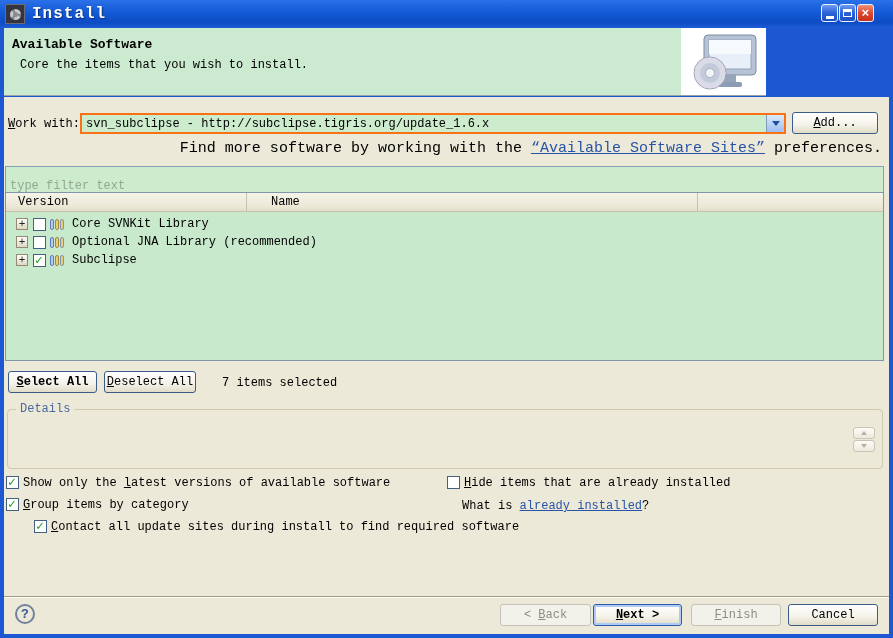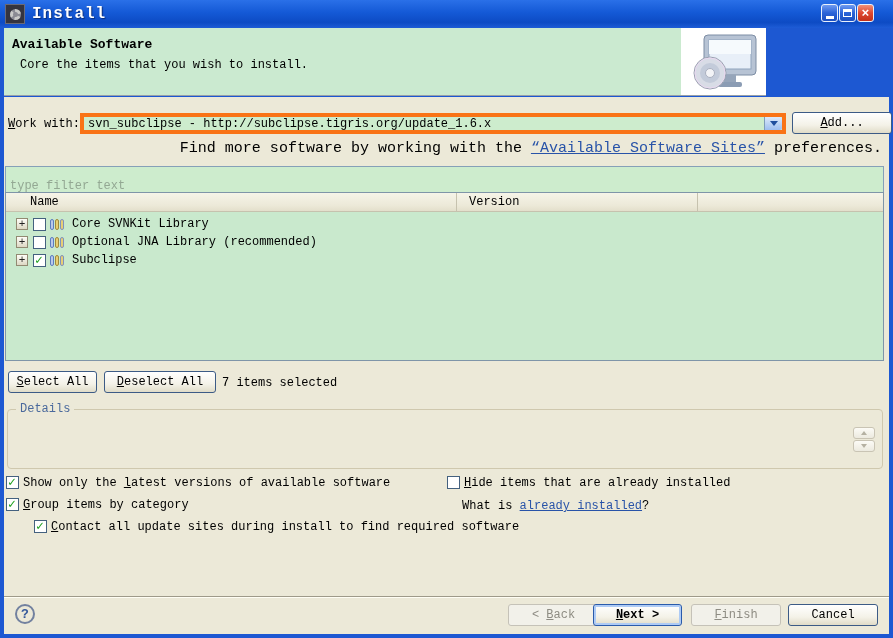--- a/index.html
+++ b/index.html
@@ -21,29 +21,29 @@
   
   .banner{position:absolute;left:4px;top:28px;width:762px;height:68px;background:#cbead0;border-bottom:1px solid #98a0a8;}
   .banner-title{position:absolute;left:8px;top:9px;font-size:13px;font-weight:bold;color:#000;}
   .banner-sub{position:absolute;left:16px;top:30px;font-size:12px;color:#000;}
   .banner-art{position:absolute;right:0;top:0;width:85px;height:67px;background:#fff;display:flex;align-items:center;justify-content:center;}
   
   .content{position:absolute;left:4px;top:97px;width:885px;height:537px;background:#ece9d8;}
   .lbl{font-size:12px;color:#000;}
   .u{text-decoration:underline;}
   .work-label{position:absolute;left:8px;top:117px;}
-  .combo{position:absolute;left:80px;top:113px;width:706px;height:21px;border:4px solid #f97316;background:#cdeccd;display:flex;}
+  .combo{position:absolute;left:80px;top:113px;width:706px;height:21px;border:2px solid #f97316;background:#cdeccd;display:flex;}
   .combo-value{flex:1;border:0;outline:0;background:#cdeccd;font-size:12px;padding:2px 4px;color:#000;}
   .combo-arrow{width:18px;height:100%;border-left:1px solid #7f9db9;border-radius:0 2px 2px 0;
     background:linear-gradient(180deg,#dce9fb 0%,#c0d6f5 45%,#9dbdf0 100%);display:flex;align-items:center;justify-content:center;}
   .chev{width:0;height:0;border-left:4px solid transparent;border-right:4px solid transparent;border-top:5px solid #1f4e9e;}
   .xp-btn{position:absolute;height:22px;border:1px solid #3c5b86;border-radius:3px;
     background:linear-gradient(180deg,#ffffff 0%,#f4f2e8 60%,#e0dcc8 100%);
     font-size:12px;color:#000;display:flex;align-items:center;justify-content:center;cursor:default;}
-  .btn-add{left:792px;top:112px;width:100px;}
+  .btn-add{left:792px;top:112px;width:86px;}
   .find-more{position:absolute;top:140px;right:11px;font-size:15px;white-space:nowrap;}
   a.link{color:#2853a8;text-decoration:underline;cursor:pointer;}
   .filter{position:absolute;left:5px;top:166px;width:879px;height:19px;border:1px solid #86a0b8;background:#cdeccd;font-size:12px;padding:19px 4px;color:#000;}
   .filter::placeholder{color:#93a893;opacity:1;}
   
   .table{position:absolute;left:5px;top:192px;width:879px;height:169px;border:1px solid #7f95a8;background:#c9e9cd;}
   .thead{position:relative;height:19px;background:linear-gradient(180deg,#f6f4e8 0%,#ece9d8 70%,#e3dfcb 100%);border-bottom:1px solid #c6c2ae;display:flex;font-size:12px;}
   .th{padding:2px 4px 0 24px;}
   .th-name{width:451px;border-right:1px solid #c6c2ae;}
   .th-version{width:241px;border-right:1px solid #c6c2ae;padding-left:12px;}
@@ -52,42 +52,42 @@
   .expander{width:12px;height:12px;margin-left:10px;background:linear-gradient(180deg,#fefdf8,#ddd8c4);border:1px solid #928a72;display:flex;align-items:center;justify-content:center;font-size:11px;line-height:1;color:#222;}
   .checkbox{width:13px;height:13px;background:#fff;border:1px solid #44617f;margin-left:5px;position:relative;}
   .checkbox.checked::after{content:"\2713";position:absolute;left:1px;top:-3px;font-size:13px;font-weight:bold;color:#1fa11f;}
   .cat-icon{width:17px;height:12px;margin-left:4px;display:flex;gap:1px;align-items:center;}
   .cat-icon i{display:block;width:4px;height:11px;border-radius:2px;}
   .cat-icon i:nth-child(1){background:#b9c9ea;border:1px solid #5d7cc0;}
   .cat-icon i:nth-child(2){background:#e8cf74;border:1px solid #a08a3c;}
   .cat-icon i:nth-child(3){background:#e8cf74;border:1px solid #8292bc;}
   .row-label{margin-left:5px;}
   
-  .btn-select{left:8px;top:371px;width:89px;}
-  .btn-deselect{left:104px;top:371px;width:112px;}
+  .btn-select{left:8px;top:371px;width:89px;font-weight:bold;}
+  .btn-deselect{left:104px;top:371px;width:92px;}
   .sel-status{position:absolute;left:222px;top:376px;}
   
   .group{position:absolute;left:7px;top:409px;width:876px;height:60px;border:1px solid #cfc8ae;border-radius:4px;}
   .group-label{position:absolute;left:16px;top:402px;background:#ece9d8;padding:0 4px;font-size:12px;color:#4a699c;}
   .mini-btn{position:absolute;left:853px;width:22px;height:12px;border:1px solid #c9c4b4;border-radius:3px;background:linear-gradient(180deg,#fcfbf6,#eceadf);display:flex;align-items:center;justify-content:center;}
   .mini-up{top:18px;}  .mini-down{top:32px;}
   .tri-up{width:0;height:0;border-left:3px solid transparent;border-right:3px solid transparent;border-bottom:4px solid #b5b1a2;}
   .tri-down{width:0;height:0;border-left:3px solid transparent;border-right:3px solid transparent;border-top:4px solid #b5b1a2;}
   
   .opt{position:absolute;display:flex;align-items:flex-start;font-size:12px;}
   .opt .checkbox{margin-left:0;margin-right:4px;flex:none;}
   .opt-latest{left:6px;top:476px;}
   .opt-group{left:6px;top:498px;}
   .opt-contact{left:6px;top:520px;padding-left:28px;}
   .opt-hide{left:447px;top:476px;}
   .what-is{position:absolute;left:462px;top:499px;font-size:12px;}
   
   .footer-sep{position:absolute;left:4px;top:596px;width:885px;height:2px;border-top:1px solid #9e9a8a;border-bottom:1px solid #fffef4;}
   .help-btn{position:absolute;left:15px;top:604px;width:20px;height:20px;border:2px solid #72819f;border-radius:50%;background:#ece9d8;color:#35599b;font-weight:bold;font-size:13px;display:flex;align-items:center;justify-content:center;}
-  .btn-back{left:500px;top:604px;width:91px;margin-left:8px;}
+  .btn-back{left:500px;top:604px;width:91px;}
   .btn-next{left:593px;top:604px;width:89px;border-color:#2a5bab;box-shadow:inset 0 0 0 2px #aecbf5;font-weight:bold;}
   .btn-finish{left:691px;top:604px;width:90px;}
   .btn-cancel{left:788px;top:604px;width:90px;}
   .xp-btn.disabled{background:#f2f1ea;border-color:#c5c2b8;color:#8e8c83;box-shadow:none;font-weight:normal;}
 </style>
 </head>
 <body>
 
 <div class="window">
 
@@ -139,22 +139,22 @@
     </div>
 
   <div class="find-more">
     <span>Find more software by working with the </span><a class="link">“Available Software Sites”</a><span> preferences.</span>
   </div>
 
   <input class="filter" placeholder="type filter text" style="">
 
   <div class="table">
     <div class="thead">
+      <div class="th th-version">Version</div>
       <div class="th th-name">Name</div>
-      <div class="th th-version">Version</div>
     </div>
     <div class="tree-body">
         <div class="tree-row">
           <span class="expander">+</span>
           <span class="checkbox"></span>
           <span class="cat-icon">
             <i></i>
             <i></i>
             <i></i>
           </span>

